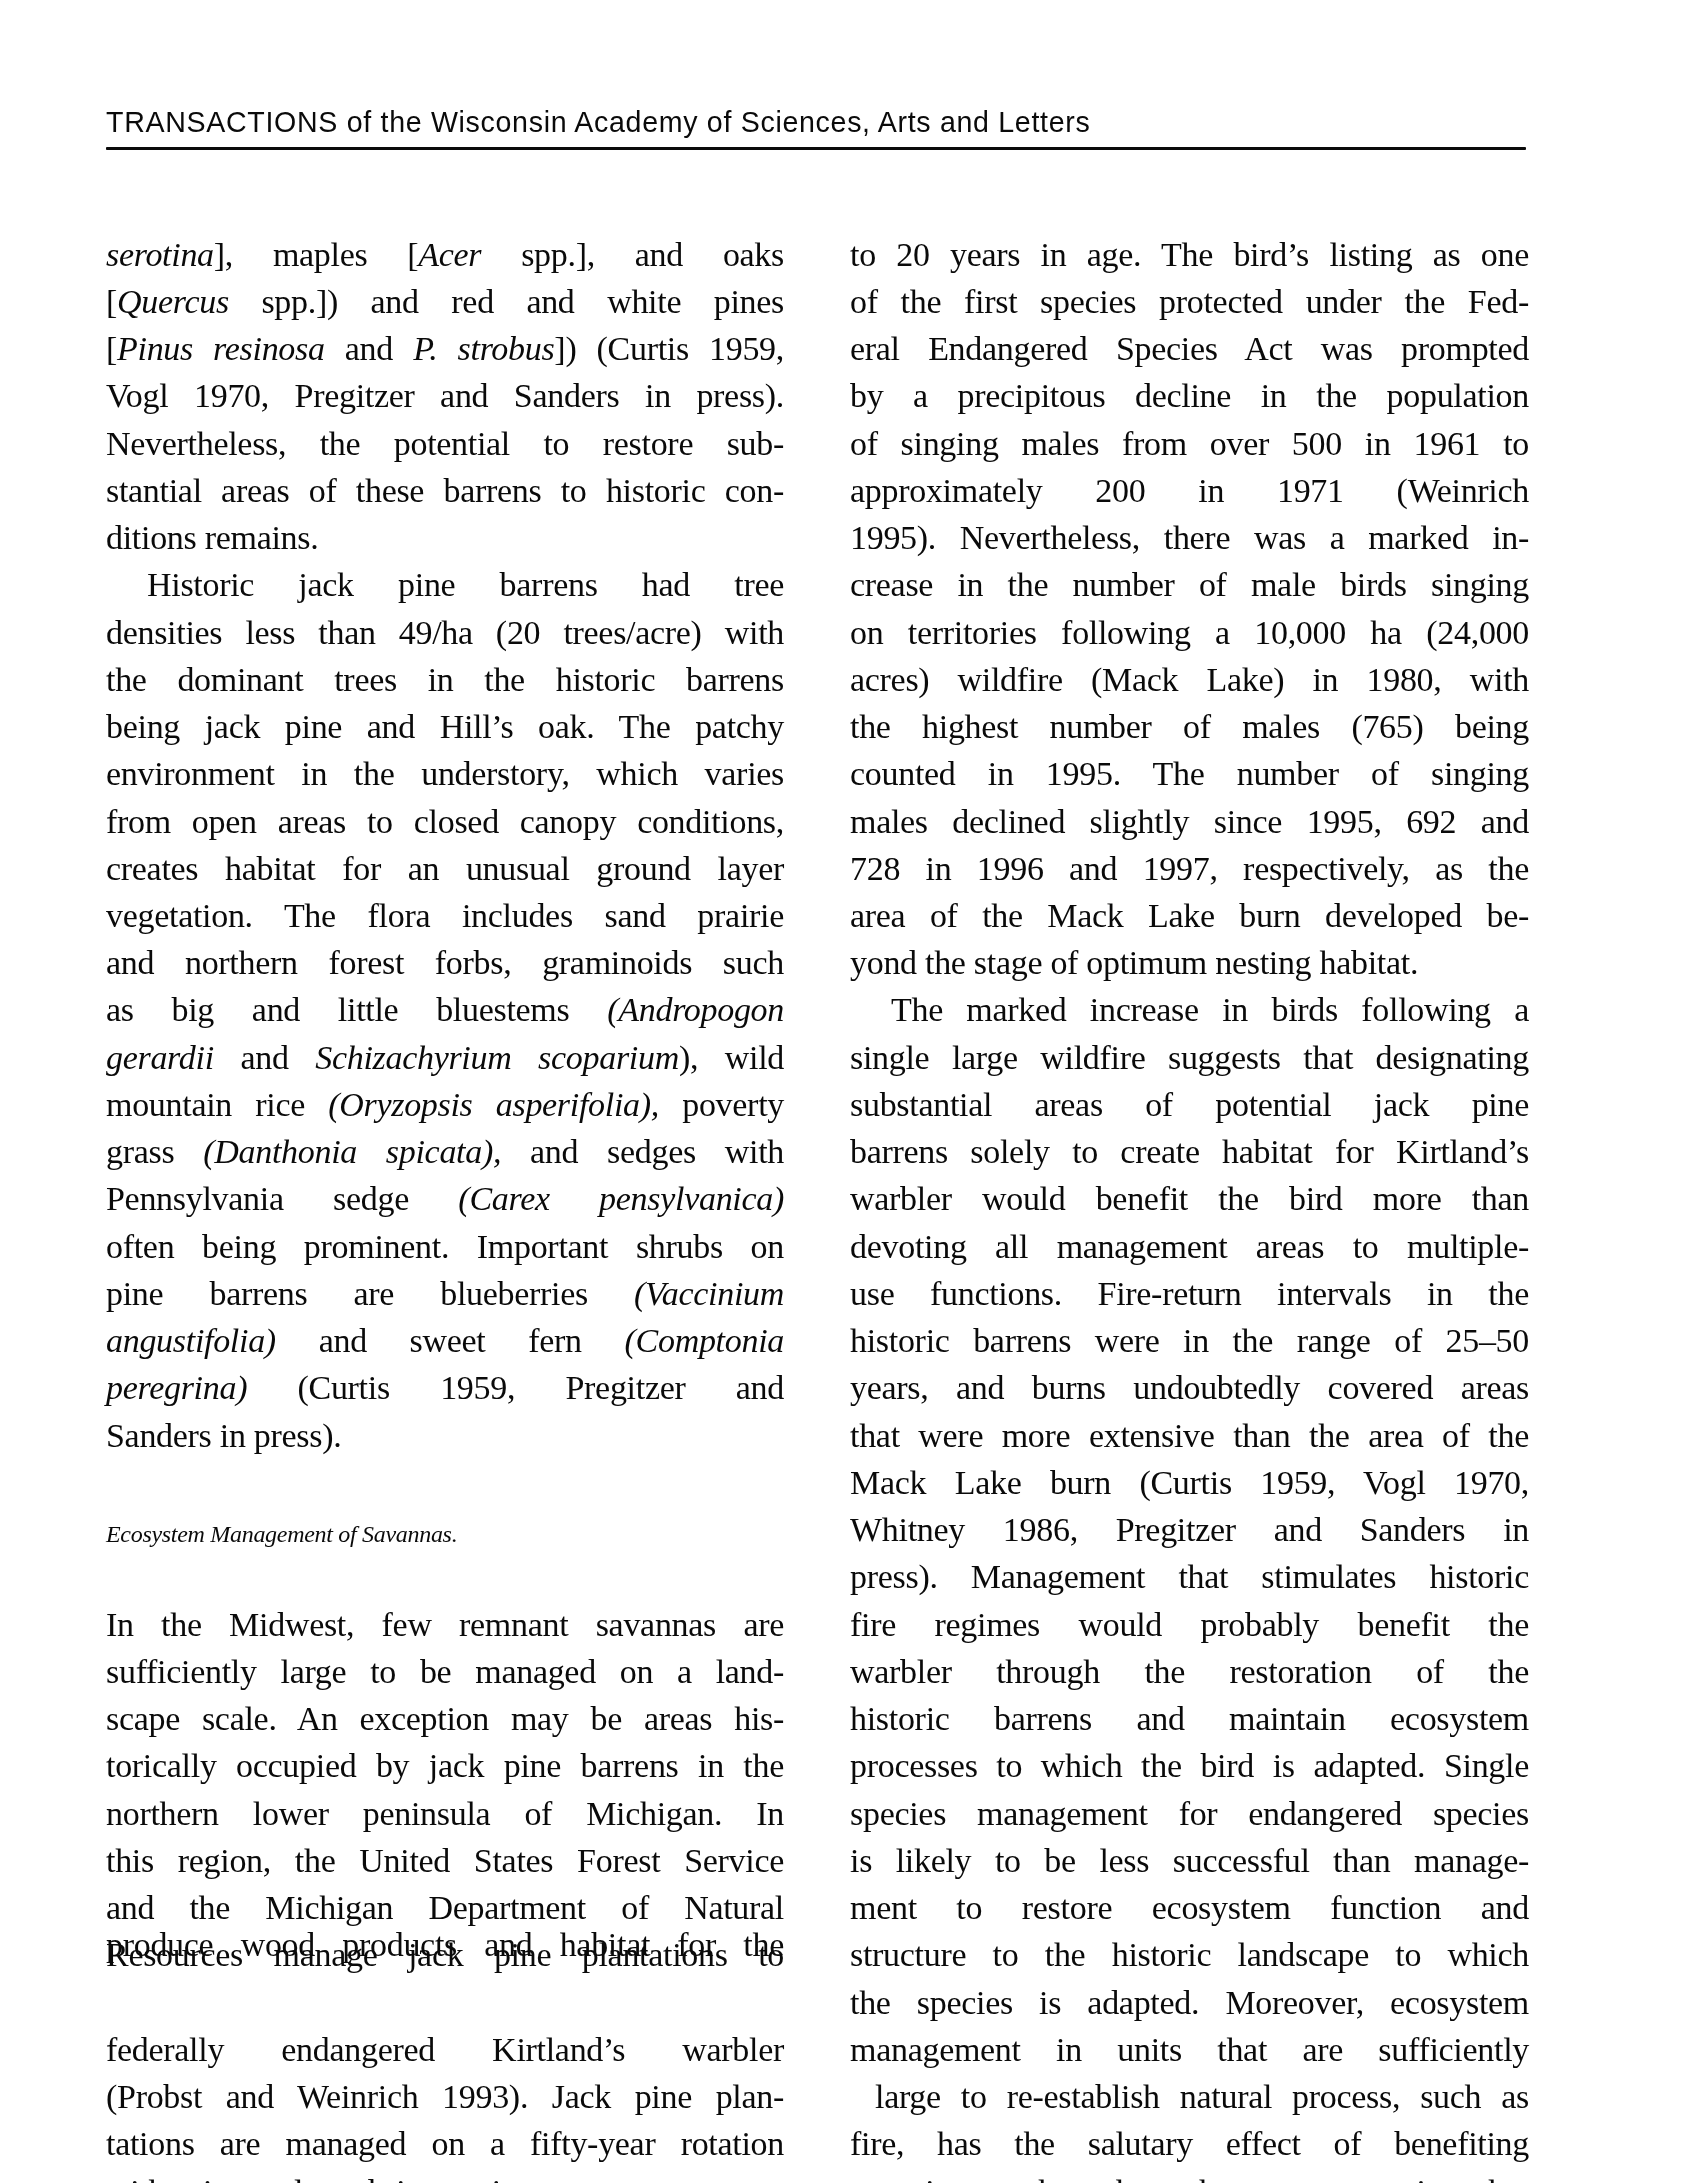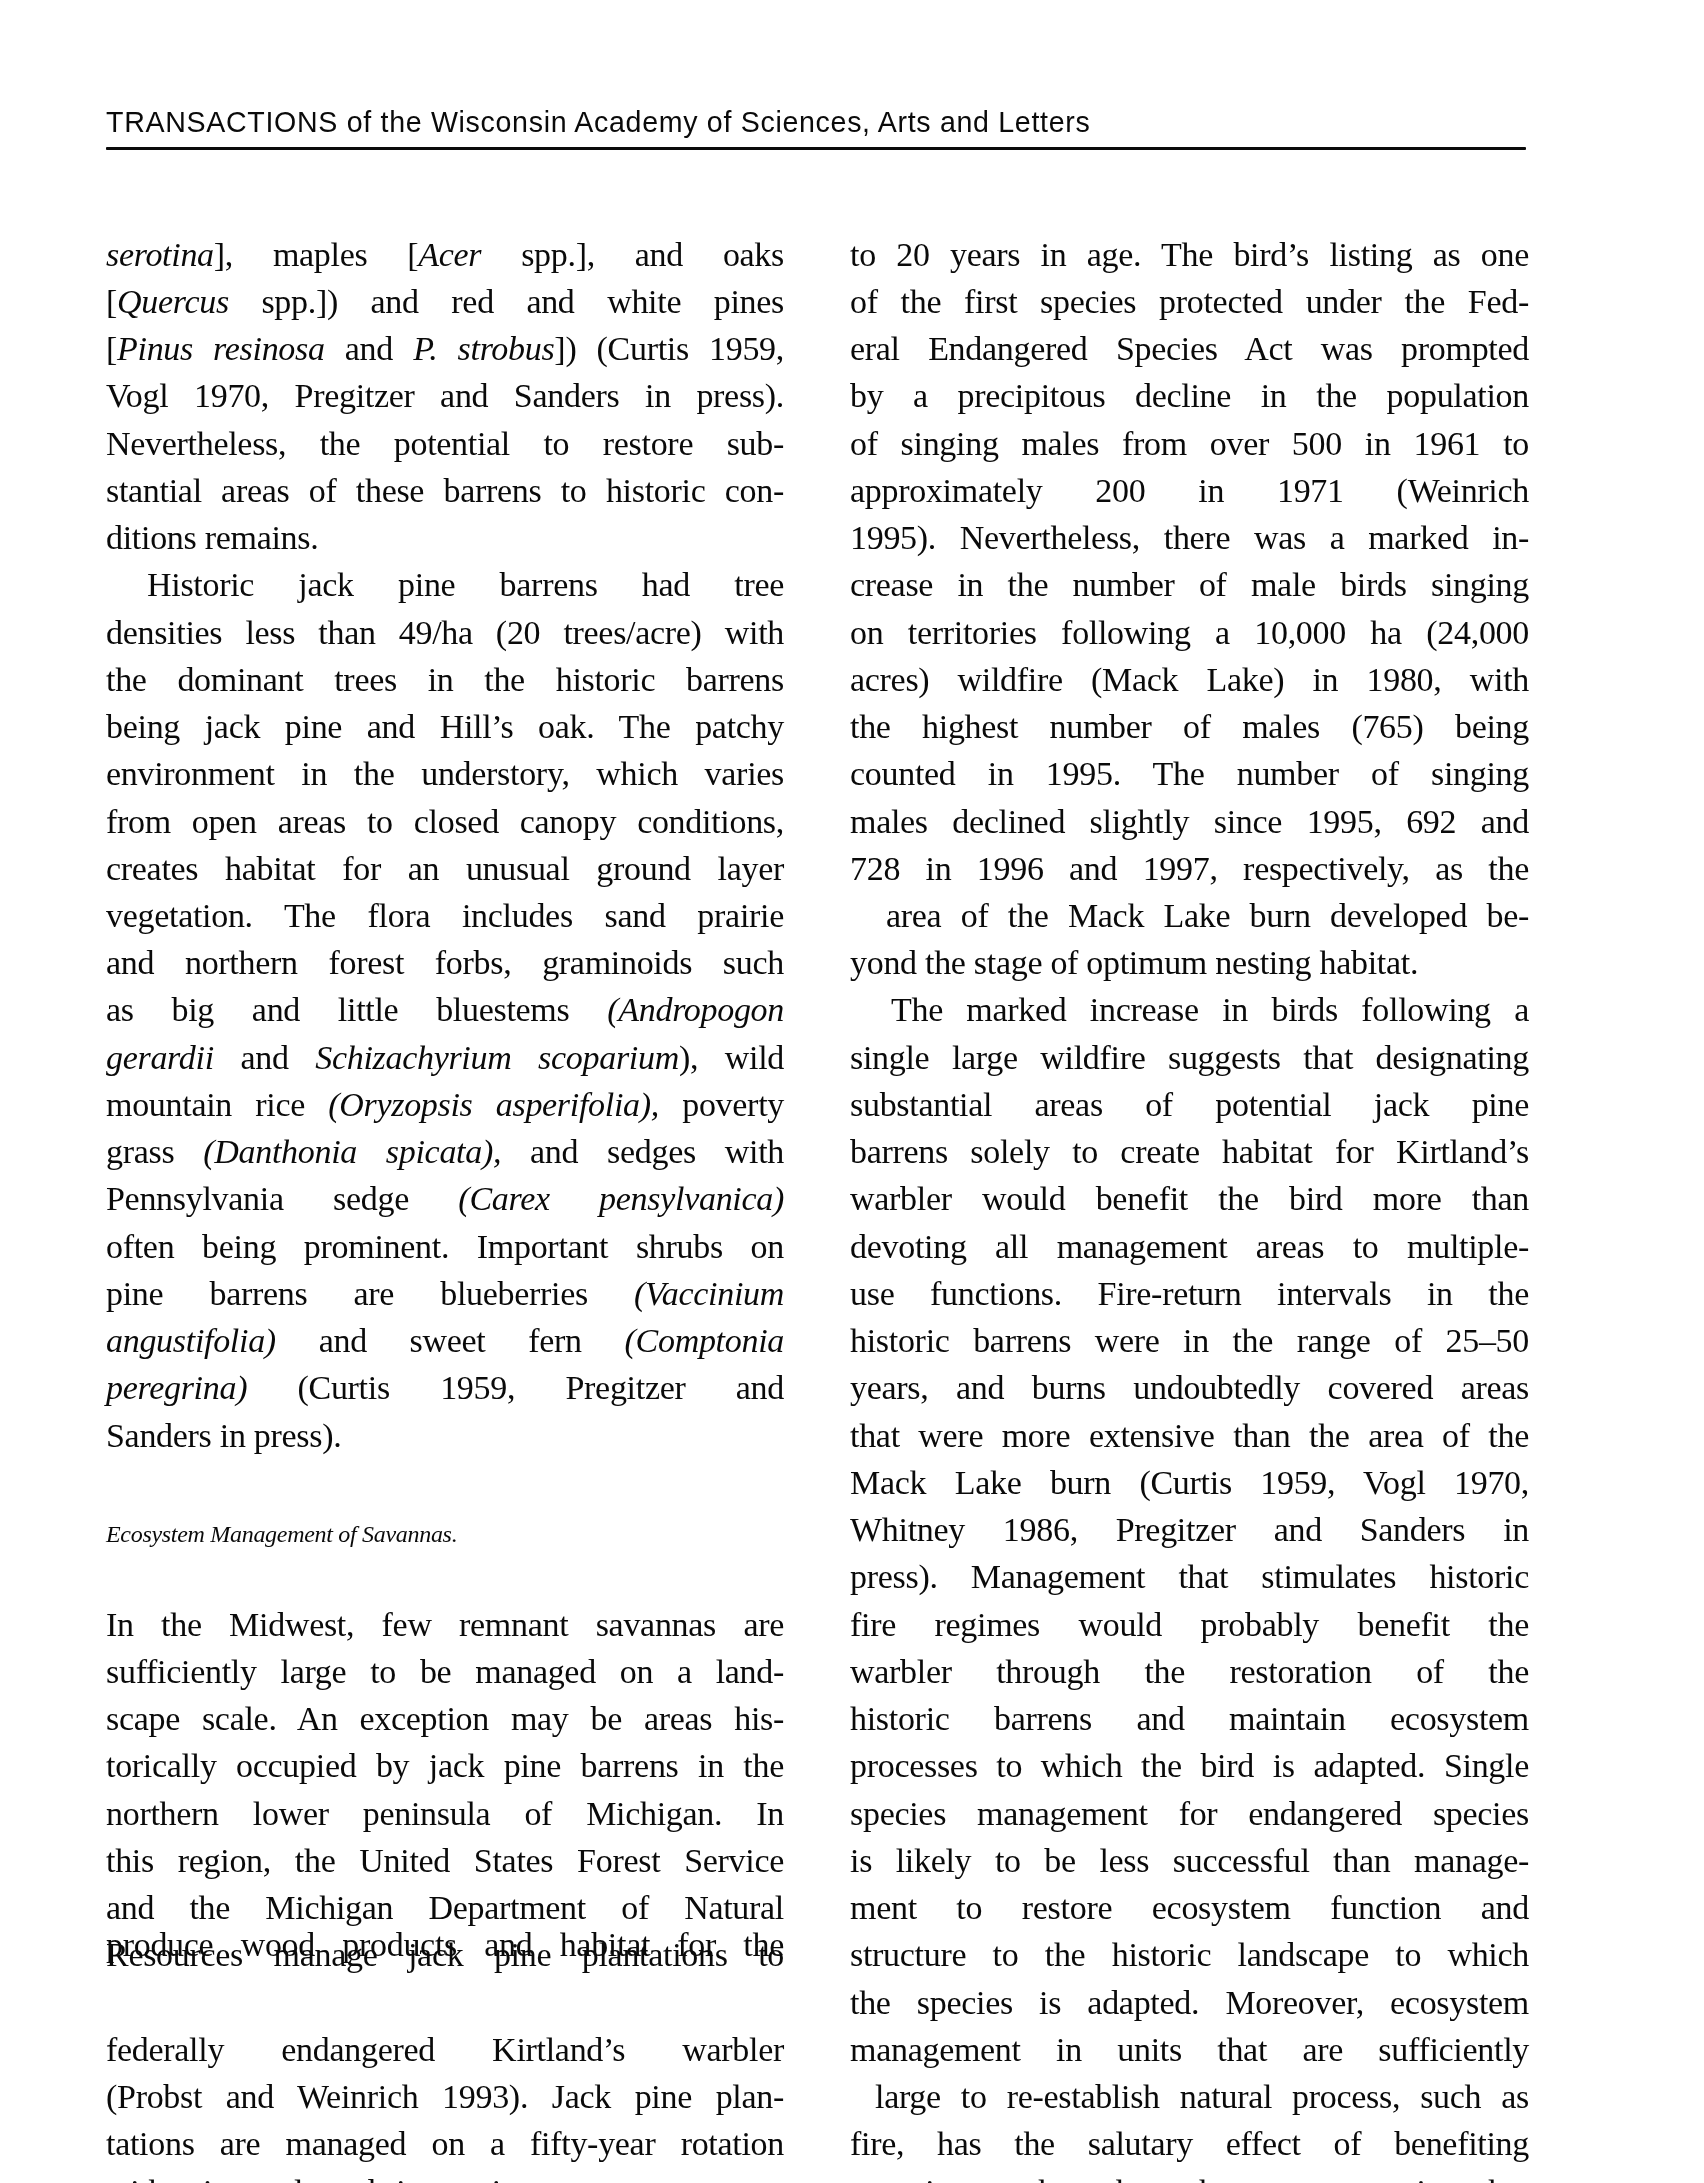--- a/index.html
+++ b/index.html
@@ -88,21 +88,21 @@
     <div class="line" style="top: 420px;"><span>of singing males from over 500 in 1961 to</span></div>
     <div class="line" style="top: 467px;"><span>approximately 200 in 1971 (Weinrich</span></div>
     <div class="line" style="top: 514px;"><span>1995). Nevertheless, there was a marked in-</span></div>
     <div class="line" style="top: 561px;"><span>crease in the number of male birds singing</span></div>
     <div class="line" style="top: 609px;"><span>on territories following a 10,000 ha (24,000</span></div>
     <div class="line" style="top: 656px;"><span>acres) wildfire (Mack Lake) in 1980, with</span></div>
     <div class="line" style="top: 703px;"><span>the highest number of males (765) being</span></div>
     <div class="line" style="top: 750px;"><span>counted in 1995. The number of singing</span></div>
     <div class="line" style="top: 798px;"><span>males declined slightly since 1995, 692 and</span></div>
     <div class="line" style="top: 845px;"><span>728 in 1996 and 1997, respectively, as the</span></div>
-    <div class="line" style="top: 892px; margin-left: 36px;"><span>area of the Mack Lake burn developed be-</span></div>
+    <div class="line" style="top: 892px;"><span>area of the Mack Lake burn developed be-</span></div>
     <div class="line last" style="top: 939px;"><span>yond the stage of optimum nesting habitat.</span></div>
     <div class="line indent" style="top: 986px;"><span>The marked increase in birds following a</span></div>
     <div class="line" style="top: 1034px;"><span>single large wildfire suggests that designating</span></div>
     <div class="line" style="top: 1081px;"><span>substantial areas of potential jack pine</span></div>
     <div class="line" style="top: 1128px;"><span>barrens solely to create habitat for Kirtland’s</span></div>
     <div class="line" style="top: 1175px;"><span>warbler would benefit the bird more than</span></div>
     <div class="line" style="top: 1223px;"><span>devoting all management areas to multiple-</span></div>
     <div class="line" style="top: 1270px;"><span>use functions. Fire-return intervals in the</span></div>
     <div class="line" style="top: 1317px;"><span>historic barrens were in the range of 25–50</span></div>
     <div class="line" style="top: 1364px;"><span>years, and burns undoubtedly covered areas</span></div>

